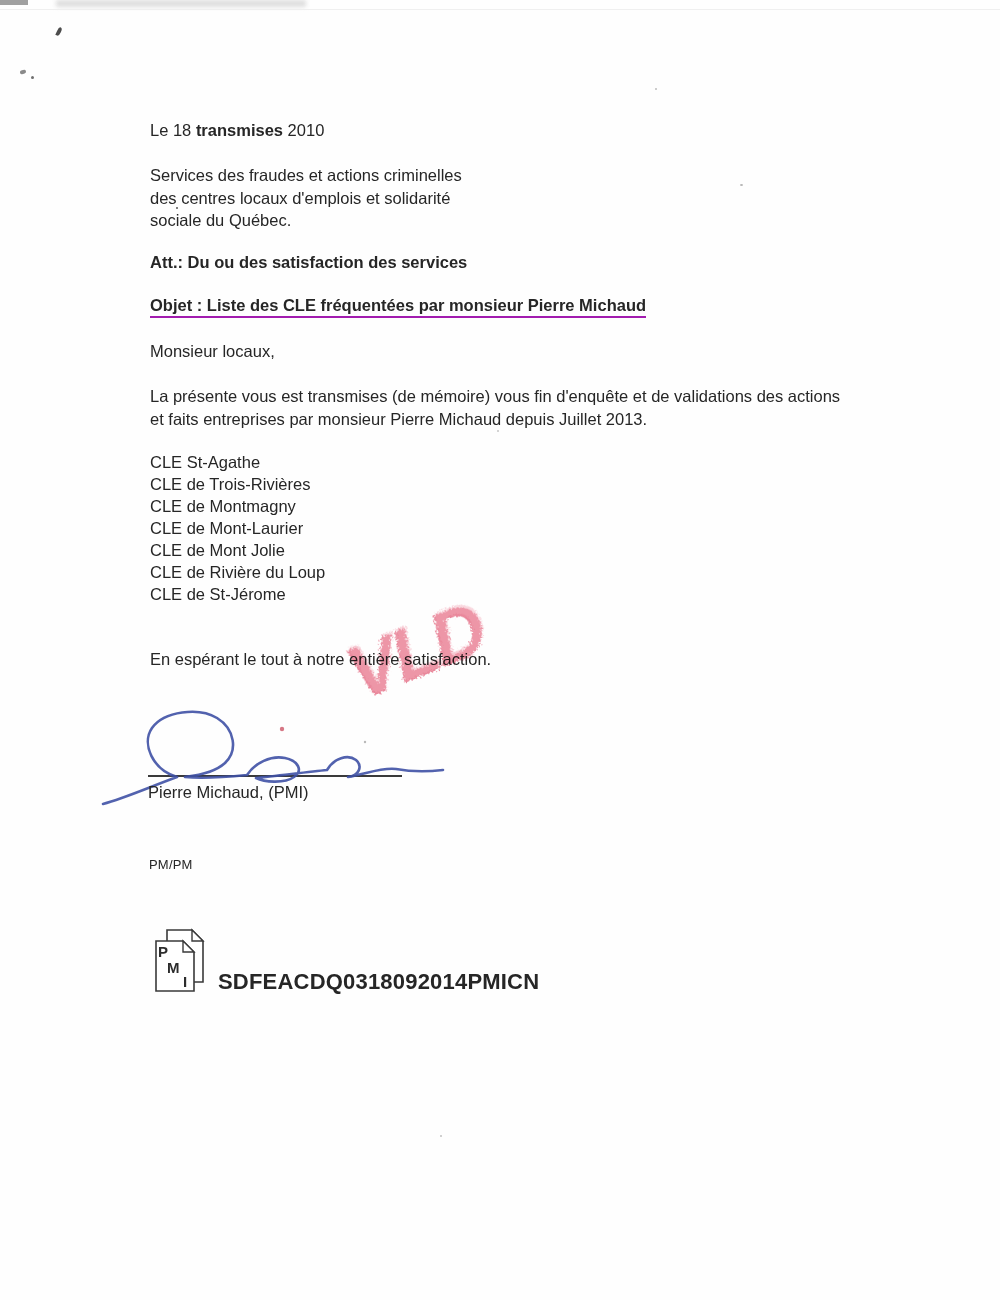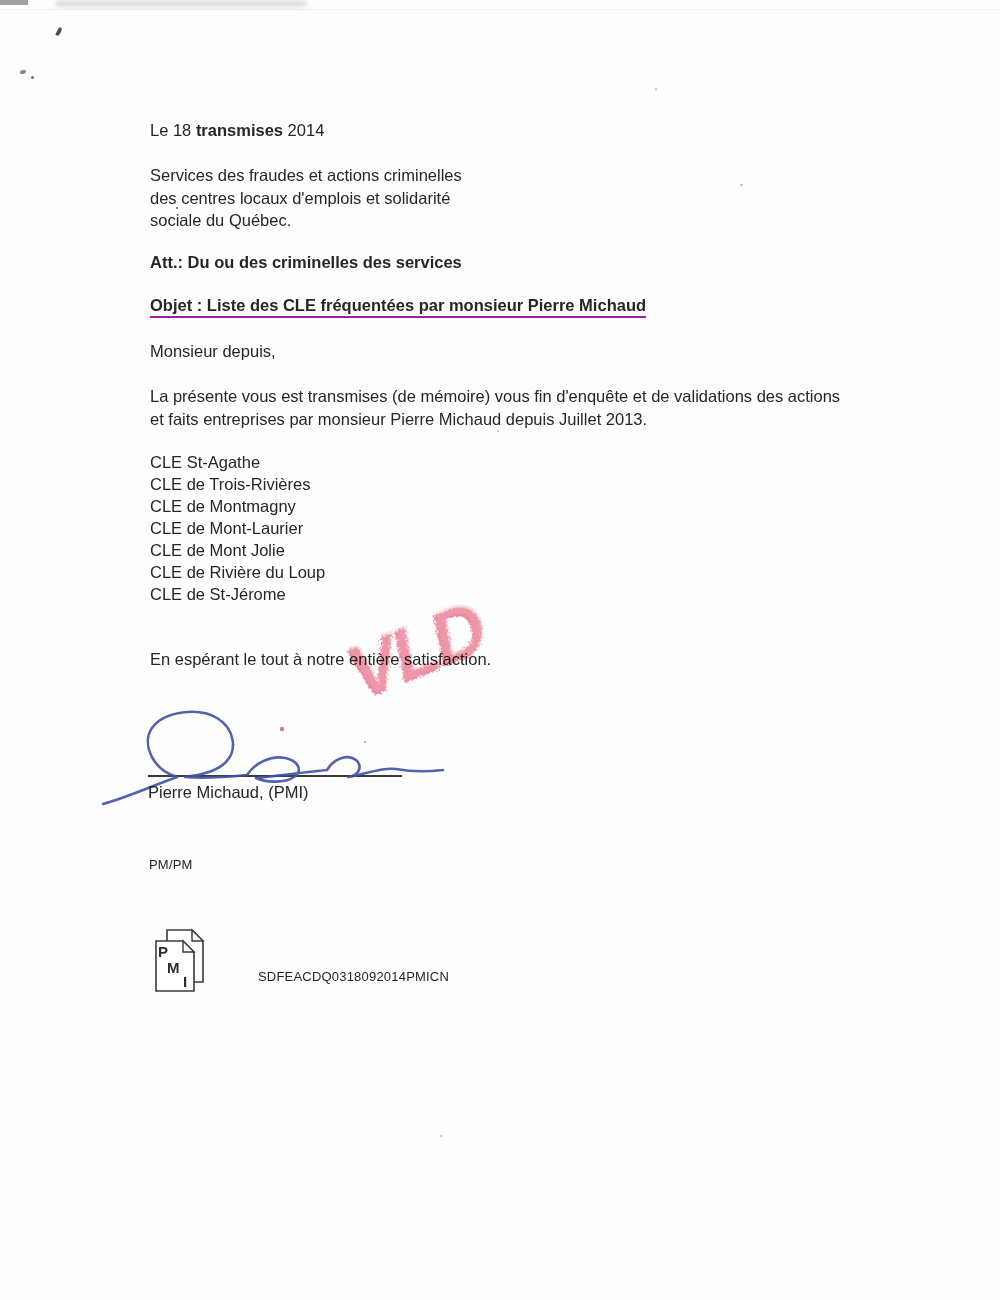--- a/index.html
+++ b/index.html
@@ -5,21 +5,21 @@
   html,body{margin:0;padding:0;background:#e8e8e8;}
   .page{
     position:relative;width:1000px;height:1300px;margin:0 auto;
     background:#fefefe;overflow:hidden;
     font-family:"Liberation Sans",sans-serif;color:#262626;font-size:16.5px;
   }
   .abs{position:absolute;}
   .bold{font-weight:bold;}
   .lh{line-height:22.5px;}
   .subject-underline{border-bottom:2px solid #a21caf;padding-bottom:1px;display:inline-block;}
-  .code{font-weight:normal;font-size:13px;letter-spacing:.2px;margin-left:40px;}
+  .code{font-weight:bold;font-size:22px;letter-spacing:.2px;}
   .initials{font-weight:normal;font-size:13px;letter-spacing:.2px;}
   .speck{position:absolute;border-radius:50%;}
   .smudge{position:absolute;}
   .stamp-wrap{mix-blend-mode:multiply;}
   svg text{font-family:"Liberation Sans",sans-serif;}
 </style>
 </head>
 <body>
 
 <div class="page">
@@ -31,36 +31,36 @@
   <div class="speck" style="left:57px;top:27px;width:4px;height:9px;background:#4d4d4d;border-radius:60% 60% 60% 0;transform:rotate(25deg);"></div>
   <div class="speck" style="left:20px;top:70px;width:6px;height:4px;background:#8a8a8a;transform:rotate(-15deg);border-radius:40%;"></div>
   <div class="speck" style="left:31px;top:76px;width:3px;height:3px;background:#6f6f6f;"></div>
   <div class="speck" style="left:176px;top:207px;width:2px;height:2px;background:#555;"></div>
   <div class="speck" style="left:655px;top:88px;width:2px;height:2px;background:#bdbdbd;"></div>
   <div class="speck" style="left:740px;top:184px;width:3px;height:2px;background:#b5b5b5;"></div>
   <div class="speck" style="left:497px;top:430px;width:2px;height:2px;background:#c6c6c6;"></div>
   <div class="speck" style="left:440px;top:1135px;width:2px;height:2px;background:#c0c0c0;"></div>
 
   <div class="abs" style="left:150px;top:121px;">
-    <span>Le 18 </span><span class="bold">transmises</span><span> 2014</span>
+    <span>Le 18 </span><span class="bold">transmises</span><span> 2010</span>
   </div>
 
   <div class="abs lh" style="left:150px;top:164px;">
     <div>Services des fraudes et actions criminelles</div>
     <div>des centres locaux d'emplois et solidarité</div>
     <div>sociale du Québec.</div>
   </div>
 
-  <div class="abs bold" style="left:150px;top:253px;">Att.: Du ou des criminelles des services</div>
+  <div class="abs bold" style="left:150px;top:253px;">Att.: Du ou des satisfaction des services</div>
 
   <div class="abs" style="left:150px;top:296px;">
     <span class="bold subject-underline">Objet : Liste des CLE fréquentées par monsieur Pierre Michaud</span>
   </div>
 
-  <div class="abs" style="left:150px;top:342px;">Monsieur depuis,</div>
+  <div class="abs" style="left:150px;top:342px;">Monsieur locaux,</div>
 
   <div class="abs lh" style="left:150px;top:385px;">
     <div>La présente vous est transmises (de mémoire) vous fin d'enquête et de validations des actions</div>
     <div>et faits entreprises par monsieur Pierre Michaud depuis Juillet 2013.</div>
   </div>
 
   <div class="abs" style="left:150px;top:451px;line-height:22px;">
     <div>CLE St-Agathe</div>
     <div>CLE de Trois-Rivières</div>
     <div>CLE de Montmagny</div>

